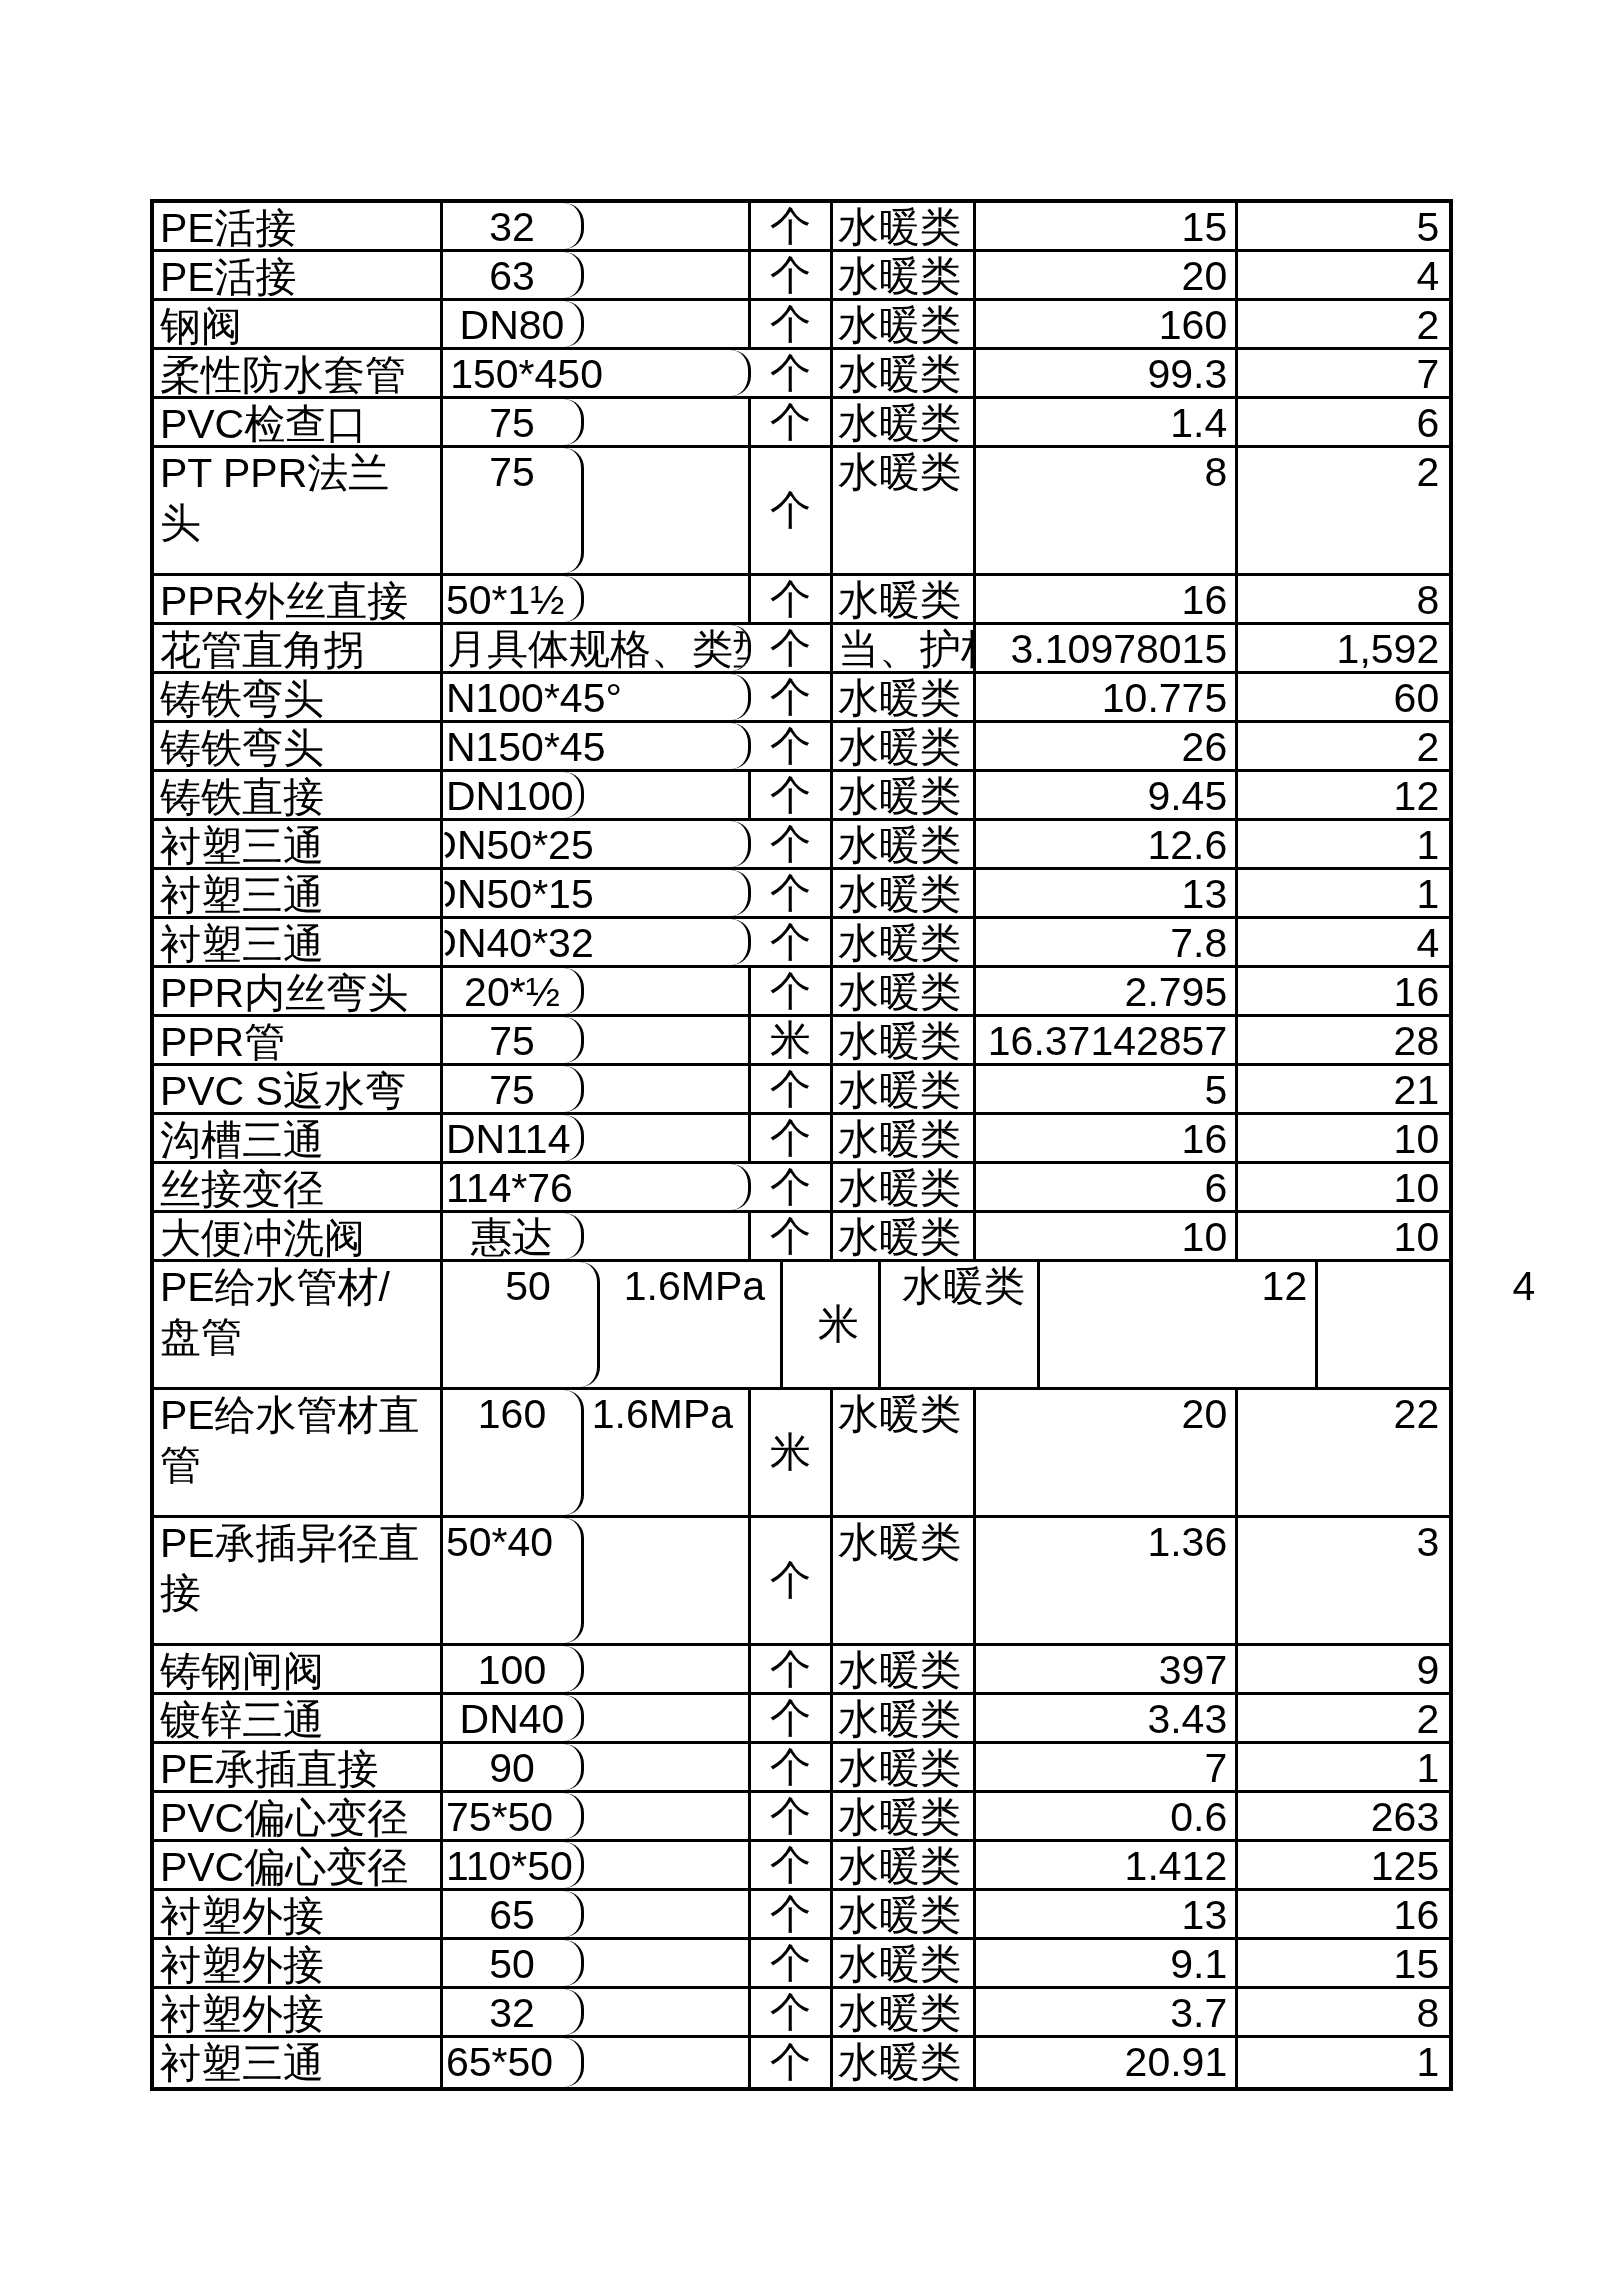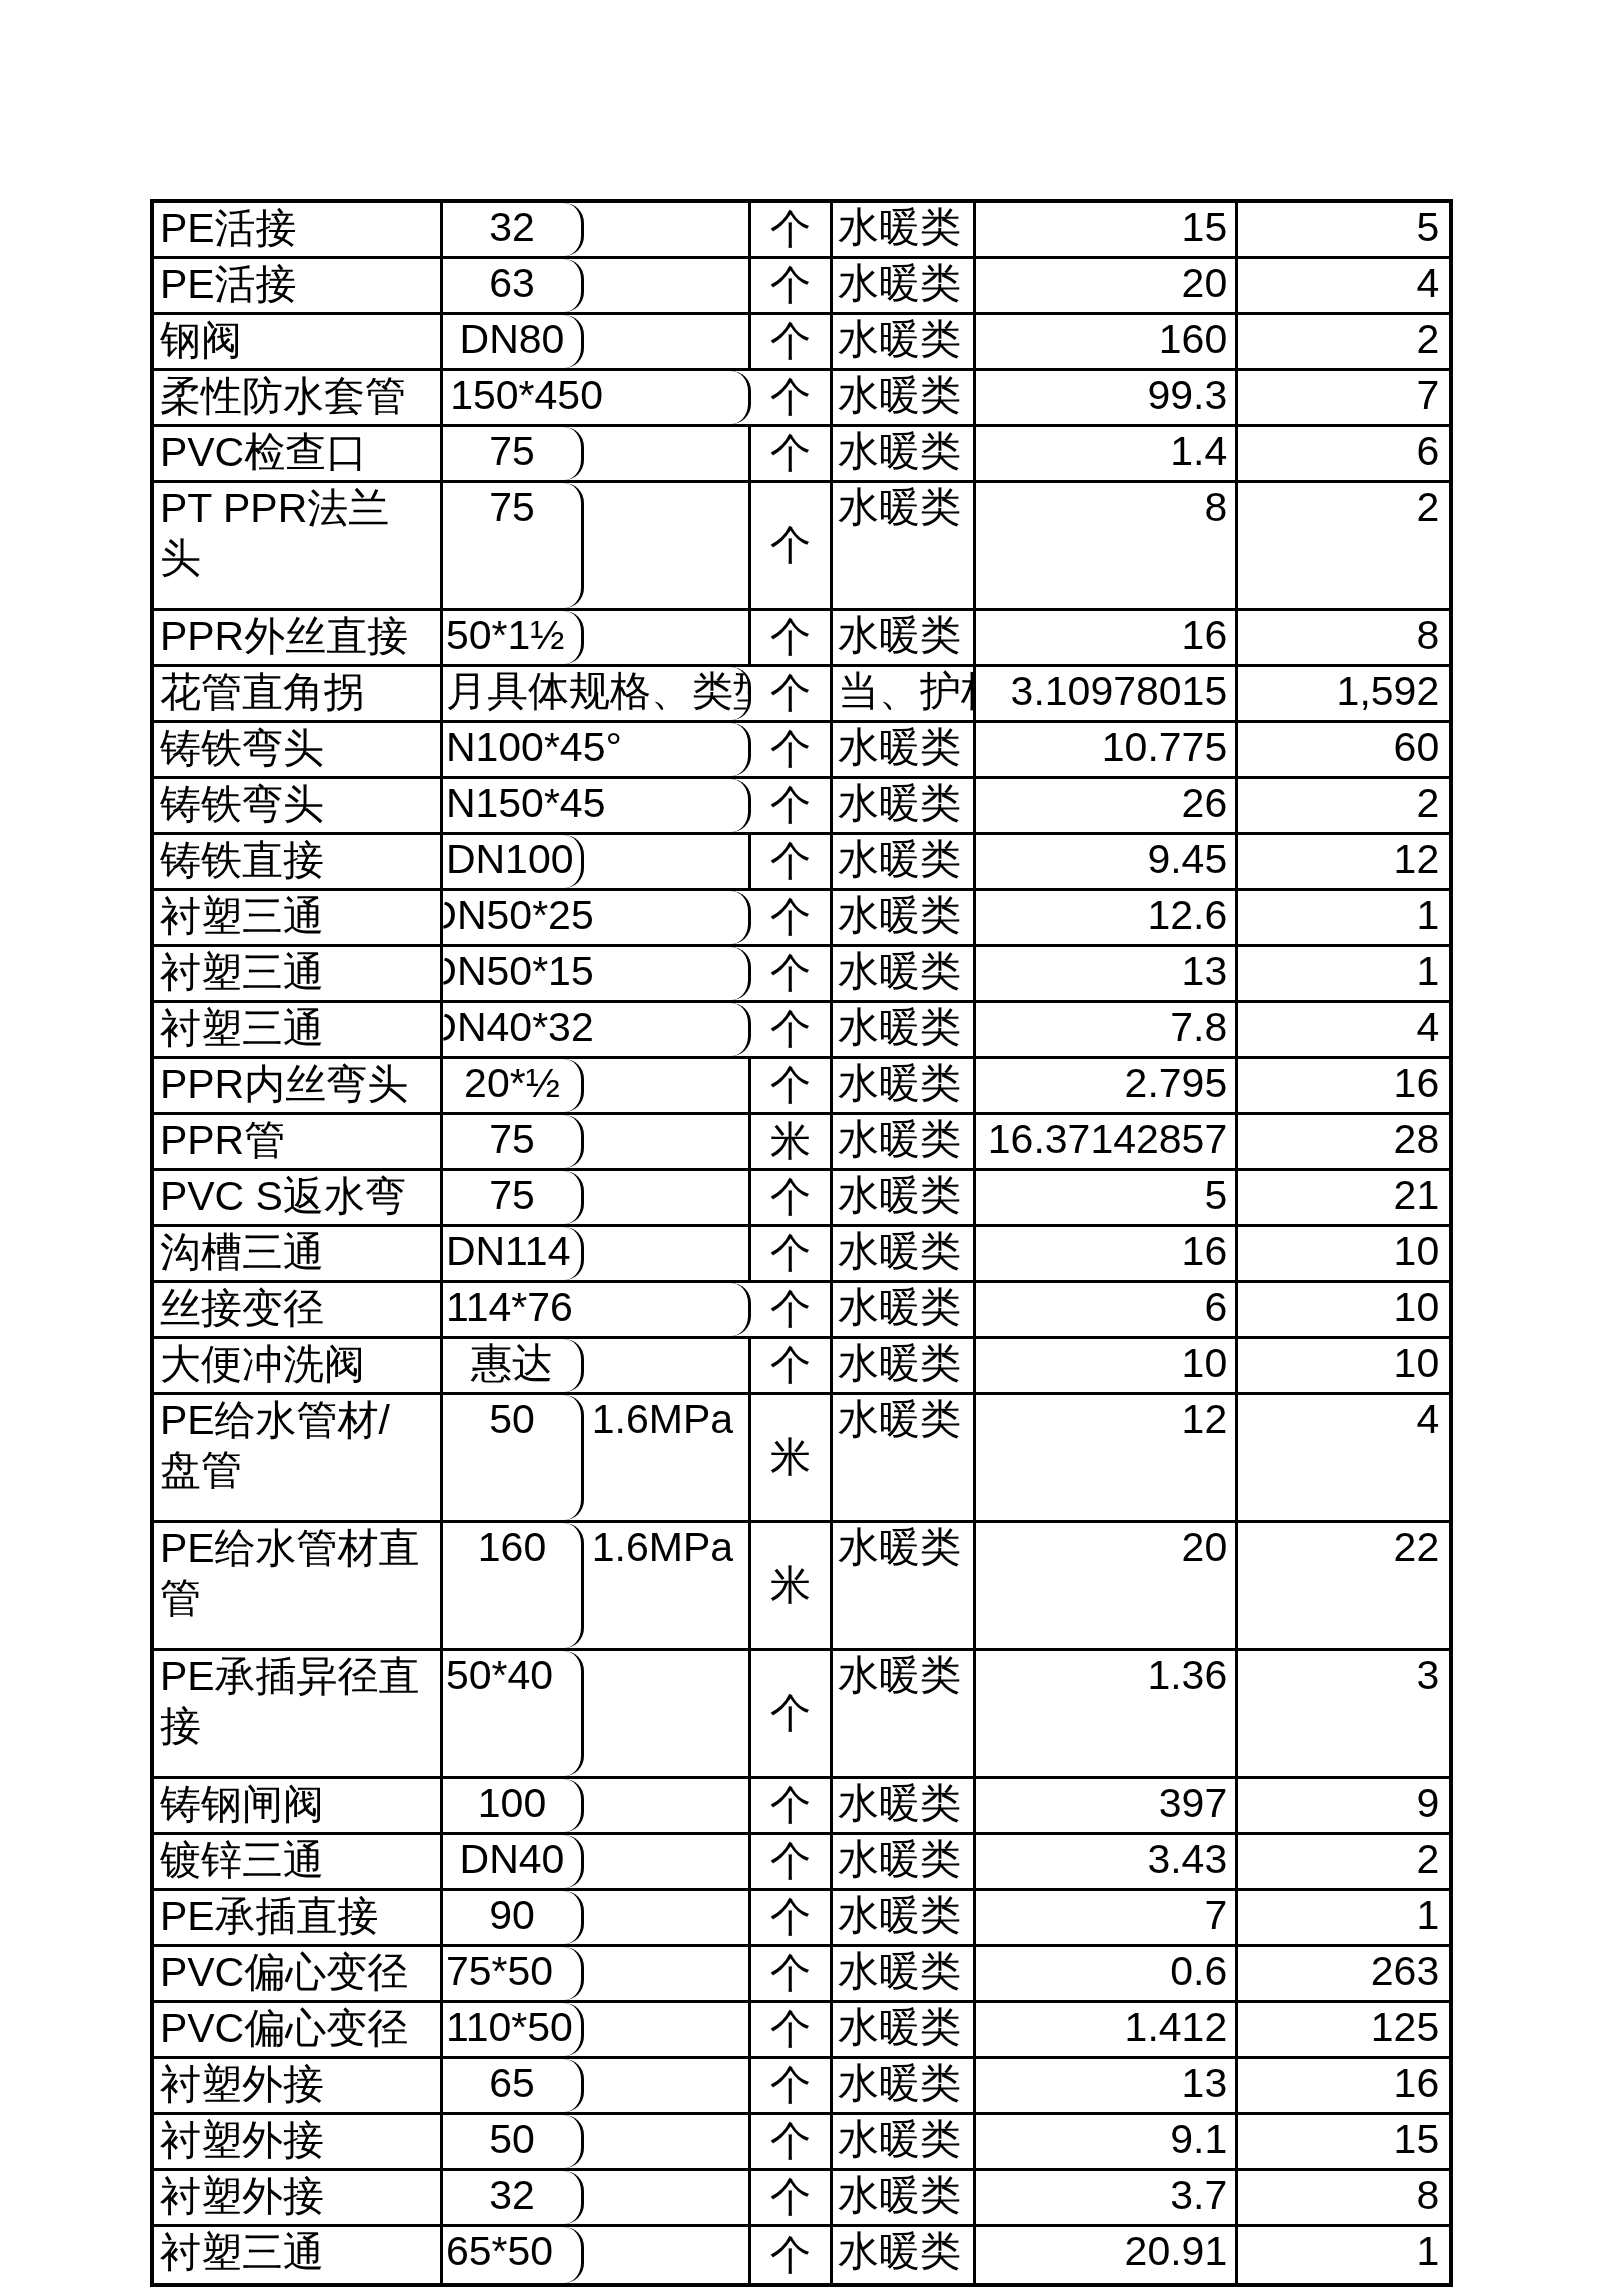--- a/index.html
+++ b/index.html
@@ -4,21 +4,21 @@
 <style>
   html,body{margin:0;padding:0;}
   body{
     width:1621px;height:2293px;position:relative;background:#ffffff;
     font-family:"Liberation Sans", sans-serif;color:#000;
   }
   #sheet{
     position:absolute;left:150px;top:199px;width:1303px;
     border:4.9px solid #000;box-sizing:border-box;background:#fff;
   }
-  .row{display:grid;border-bottom:3.9px solid #000;height:56px;box-sizing:border-box;}
+  .row{display:grid;border-bottom:3.9px solid #000;height:49px;box-sizing:border-box;}
   .row.tall{height:128px;}
   .row:last-child{border-bottom:none;}
   .cell{
     border-right:3.9px solid #000;box-sizing:border-box;overflow:hidden;
     font-size:41px;line-height:47px;padding-top:1px;
   }
   .cell:last-child{border-right:none;}
   .name{padding-left:5.9px;white-space:pre-wrap;line-height:50px;padding-top:0;}
   .spec{white-space:nowrap;border-radius:20px;}
   .spec.c{text-align:center;}
@@ -200,21 +200,21 @@
     </div>
     <div class="row" style="grid-template-columns: 289px 141px 167px 82px 143px 262px 209px;">
       <div class="cell name">大便冲洗阀</div>
       <div class="cell spec c">惠达</div>
       <div class="cell spec2"></div>
       <div class="cell unit">个</div>
       <div class="cell cat">水暖类</div>
       <div class="cell price">10</div>
       <div class="cell qty">10</div>
     </div>
-    <div class="row tall" style="grid-template-columns: 289px 141px 167px 82px 143px 262px 209px;">
+    <div class="row tall" style="grid-template-columns: 289px 141px 167px 82px 143px 262px 209px; gap: 16px;">
       <div class="cell name">PE给水管材/
 盘管</div>
       <div class="cell spec c">50</div>
       <div class="cell spec2">1.6MPa</div>
       <div class="cell unit">米</div>
       <div class="cell cat">水暖类</div>
       <div class="cell price">12</div>
       <div class="cell qty">4</div>
     </div>
     <div class="row tall" style="grid-template-columns: 289px 141px 167px 82px 143px 262px 209px;">

